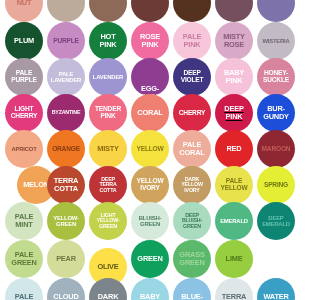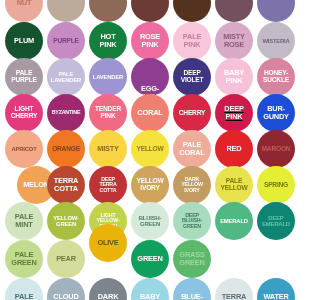--- a/index.html
+++ b/index.html
@@ -226,29 +226,32 @@
       <span class="swatch-label len-l" style="color: rgb(99, 194, 174);">DEEP
 EMERALD</span>
     </div>
     <div class="swatch" style="left: 5px; top: 240px; background: rgb(194, 220, 143);">
       <span class="swatch-label len-s" style="color: rgb(93, 122, 58);">PALE
 GREEN</span>
     </div>
     <div class="swatch" style="left: 47px; top: 240px; background: rgb(212, 220, 154);">
       <span class="swatch-label len-s" style="color: rgb(111, 122, 66);">PEAR</span>
     </div>
-    <div class="swatch" style="left: 89px; top: 224px; background: #eab308;">
+    <div class="swatch" style="left: 89px; top: 248px; background: #fde047;">
       <span class="swatch-label len-s" style="color: rgb(92, 90, 24);">OLIVE</span>
     </div>
     <div class="swatch" style="left: 131px; top: 240px; background: rgb(16, 160, 94);">
       <span class="swatch-label len-s" style="color: rgb(255, 255, 255);">GREEN</span>
     </div>
     <div class="swatch" style="left: 173px; top: 240px; background: rgb(92, 184, 106);">
       <span class="swatch-label len-s" style="color: rgb(157, 215, 158);">GRASS
 GREEN</span>
+    </div>
+    <div class="swatch" style="left: 215px; top: 240px; background: rgb(150, 206, 63);">
+      <span class="swatch-label len-s" style="color: rgb(79, 122, 22);">LIME</span>
     </div>
     <div class="swatch" style="left: 5px; top: 278px; background: rgb(210, 231, 234);">
       <span class="swatch-label len-s" style="color: rgb(75, 112, 118);">PALE</span>
     </div>
     <div class="swatch" style="left: 47px; top: 278px; background: rgb(159, 178, 189);">
       <span class="swatch-label len-s" style="color: rgb(255, 255, 255);">CLOUD</span>
     </div>
     <div class="swatch" style="left: 89px; top: 278px; background: rgb(124, 133, 139);">
       <span class="swatch-label len-s" style="color: rgb(255, 255, 255);">DARK</span>
     </div>

